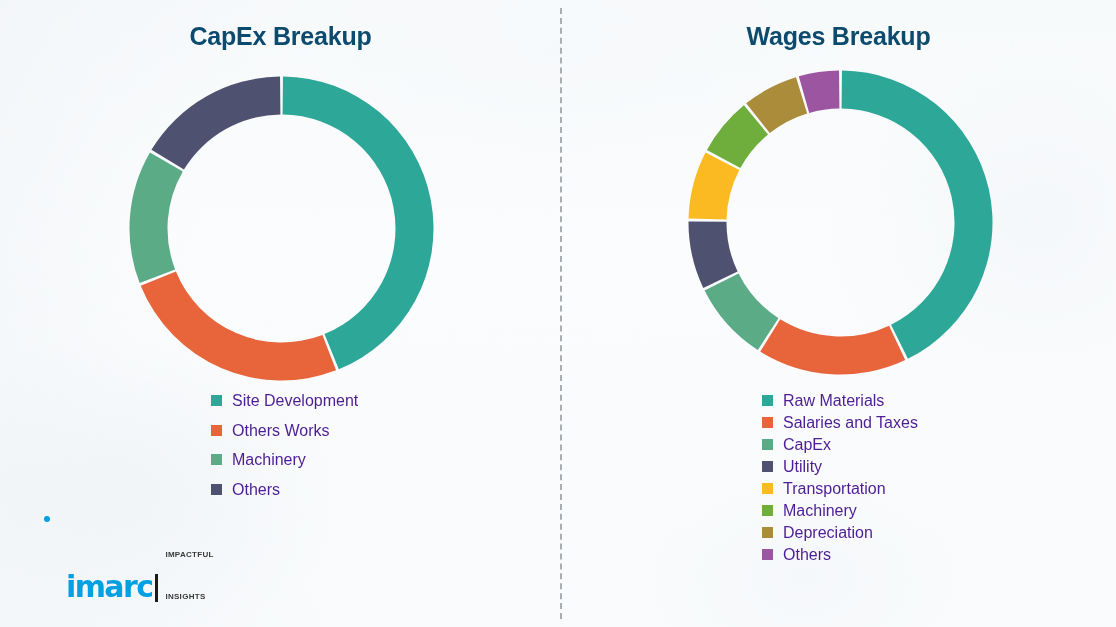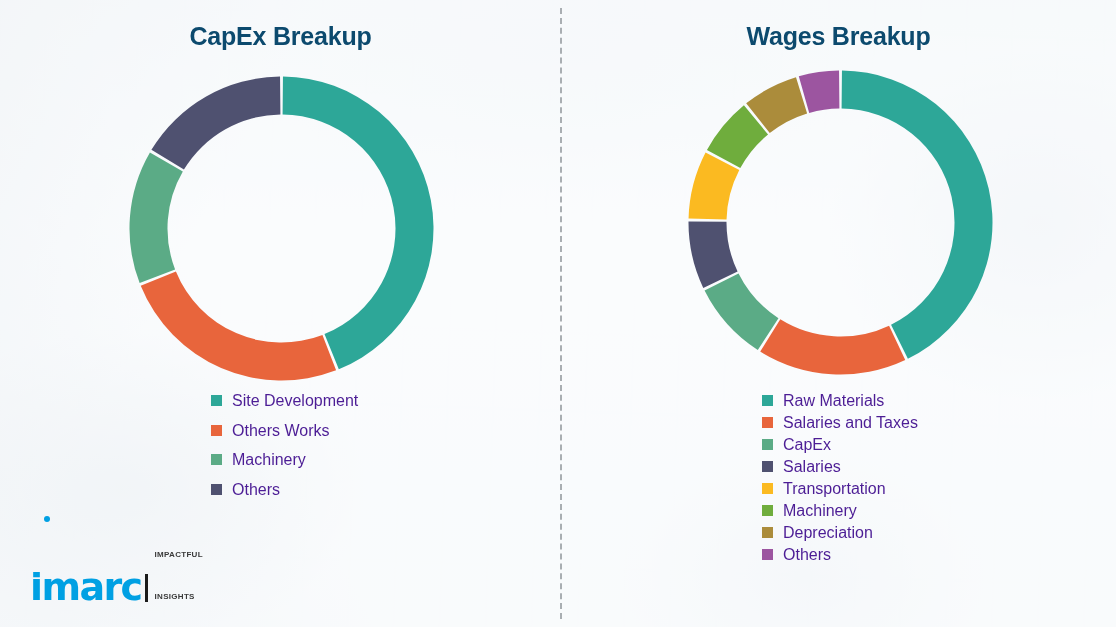--- a/index.html
+++ b/index.html
@@ -121,26 +121,27 @@
   }
   #logo-dot {
     width: 6px; height: 6px;
     border-radius: 50%;
     background: #00a0e3;
     position: absolute;
     left: 14px;
     top: -2px;
   }
   #logo-word {
-    font-size: 38px;
+    font-size: 30px;
     font-weight: bold;
     color: #00a0e3;
     letter-spacing: -1.6px;
     line-height: 36px;
     font-family: "DejaVu Sans", sans-serif;
+    margin-left: 36px;
   }
   #logo-bar {
     width: 3px;
     height: 28px;
     background: #1b1b1b;
     margin: 0 7px 3px 3px;
   }
   #logo-tag {
     display: flex;
     flex-direction: column;
@@ -226,21 +227,21 @@
       <div class="legend-item">
         <span class="legend-swatch" style="background:#e8653c"></span>
         <span class="legend-label">Salaries and Taxes</span>
       </div>
       <div class="legend-item">
         <span class="legend-swatch" style="background:#5bab86"></span>
         <span class="legend-label">CapEx</span>
       </div>
       <div class="legend-item">
         <span class="legend-swatch" style="background:#4f5170"></span>
-        <span class="legend-label">Salaries</span>
+        <span class="legend-label">Utility</span>
       </div>
       <div class="legend-item">
         <span class="legend-swatch" style="background:#fbba21"></span>
         <span class="legend-label">Transportation</span>
       </div>
       <div class="legend-item">
         <span class="legend-swatch" style="background:#6fad3d"></span>
         <span class="legend-label">Machinery</span>
       </div>
       <div class="legend-item">

